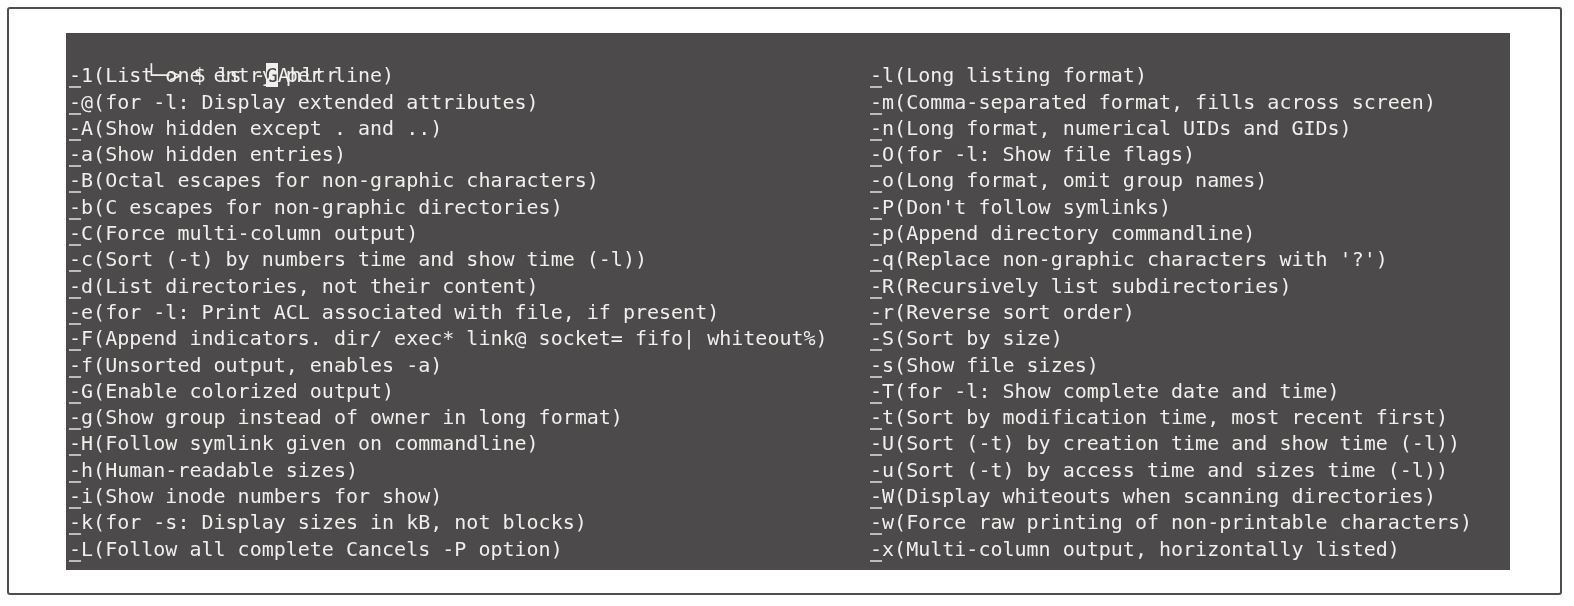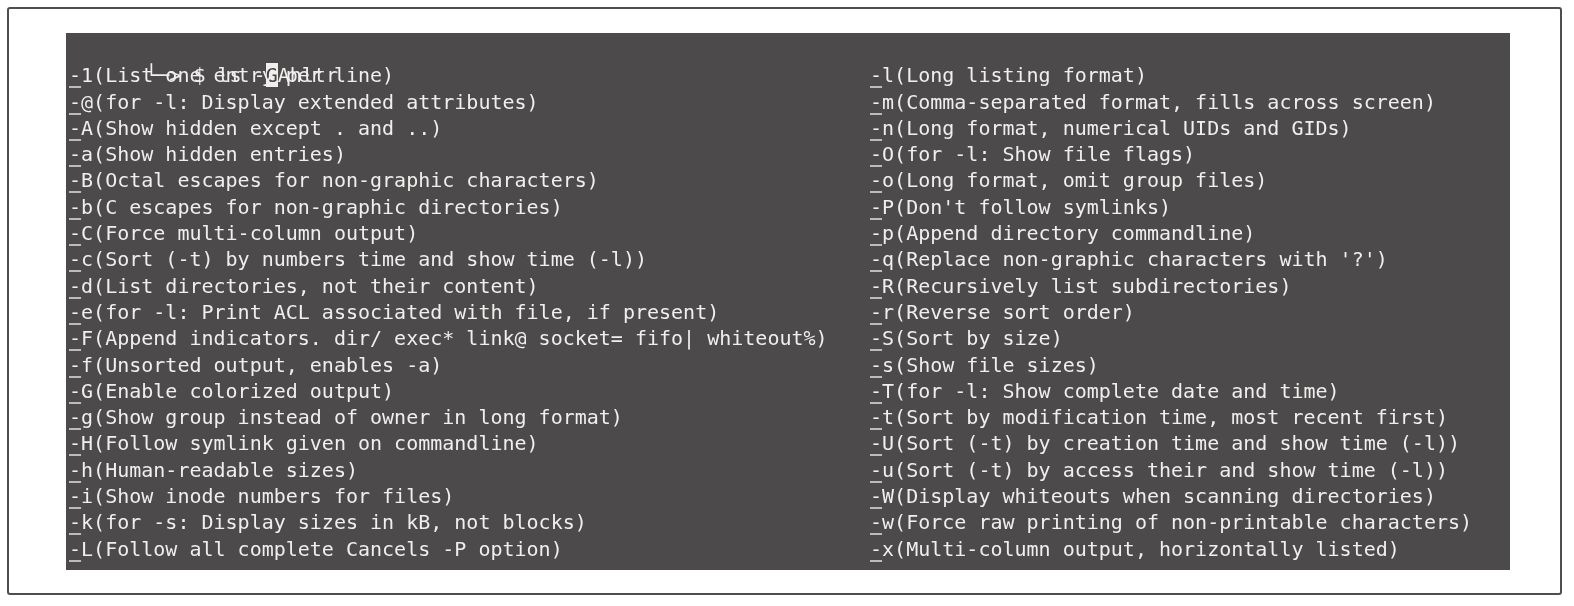--- a/index.html
+++ b/index.html
@@ -133,21 +133,21 @@
     </div>
   </div>
 
   <div class="row">
     <div class="col col-left">
       <span class="flag"><span class="flag-prefix">-</span><span class="flag-rest">B</span></span>
       <span class="desc">(Octal escapes for non-graphic characters)</span>
     </div>
     <div class="col col-right">
       <span class="flag"><span class="flag-prefix">-</span><span class="flag-rest">o</span></span>
-      <span class="desc">(Long format, omit group files)</span>
+      <span class="desc">(Long format, omit group names)</span>
     </div>
   </div>
 
   <div class="row">
     <div class="col col-left">
       <span class="flag"><span class="flag-prefix">-</span><span class="flag-rest">b</span></span>
       <span class="desc">(C escapes for non-graphic directories)</span>
     </div>
     <div class="col col-right">
       <span class="flag"><span class="flag-prefix">-</span><span class="flag-rest">P</span></span>
@@ -254,28 +254,28 @@
     </div>
   </div>
 
   <div class="row">
     <div class="col col-left">
       <span class="flag"><span class="flag-prefix">-</span><span class="flag-rest">h</span></span>
       <span class="desc">(Human-readable sizes)</span>
     </div>
     <div class="col col-right">
       <span class="flag"><span class="flag-prefix">-</span><span class="flag-rest">u</span></span>
-      <span class="desc">(Sort (-t) by access their and show time (-l))</span>
+      <span class="desc">(Sort (-t) by access time and sizes time (-l))</span>
     </div>
   </div>
 
   <div class="row">
     <div class="col col-left">
       <span class="flag"><span class="flag-prefix">-</span><span class="flag-rest">i</span></span>
-      <span class="desc">(Show inode numbers for files)</span>
+      <span class="desc">(Show inode numbers for show)</span>
     </div>
     <div class="col col-right">
       <span class="flag"><span class="flag-prefix">-</span><span class="flag-rest">W</span></span>
       <span class="desc">(Display whiteouts when scanning directories)</span>
     </div>
   </div>
 
   <div class="row">
     <div class="col col-left">
       <span class="flag"><span class="flag-prefix">-</span><span class="flag-rest">k</span></span>

